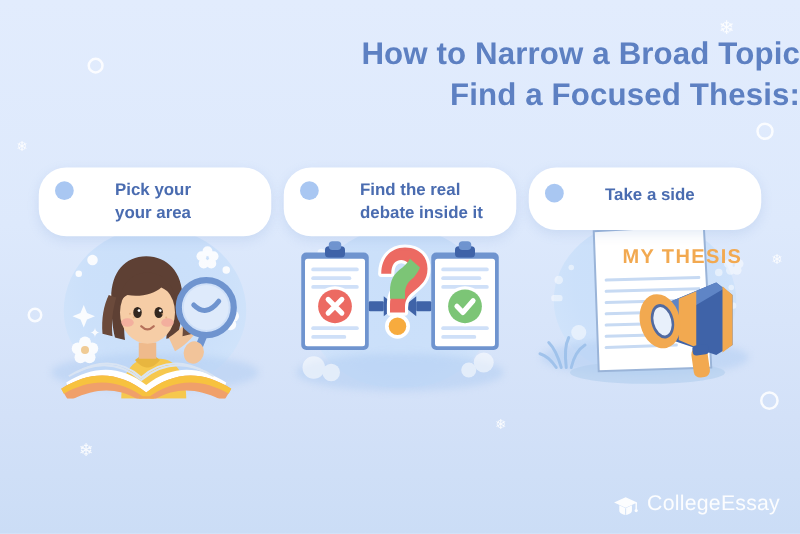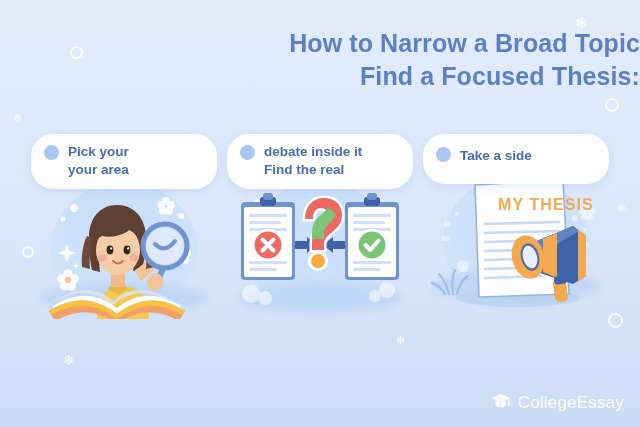--- a/index.html
+++ b/index.html
@@ -43,21 +43,21 @@
     box-shadow:0 3px 9px rgba(120,155,210,.20);
     min-height:24px;
   }
   .pill.one-line{align-items:flex-start;padding-top:13px;padding-bottom:13px;}
   .bullet{
     flex:0 0 auto;width:15px;height:15px;border-radius:50%;
     background:#a9c7f2;margin-top:2px;
   }
   .pill.one-line .bullet{margin-top:0;}
   .pill-text{
-    color:#4a6cb0;font-size:13.5px;font-weight:bold;line-height:1.33;
+    color:#4a6cb0;font-size:13.5px;font-weight:bold;line-height:1.33;margin-left:24px;
   }
 
   
   .illo{
     position:absolute;left:0;top:44px;width:186px;height:141px;
     overflow:hidden;
   }
   .illo-blob{
     position:absolute;left:20px;top:4px;width:146px;height:128px;
     border-radius:50% 50% 46% 46%/52% 52% 48% 48%;
@@ -67,21 +67,21 @@
   .illo-floor{
     position:absolute;left:10px;bottom:6px;width:166px;height:30px;
     border-radius:50%;
     background:rgba(178,206,242,.55);filter:blur(3px);
   }
   .illo svg{position:absolute;left:0;top:0;}
 
   
   .logo{
     position:absolute;right:16px;bottom:14px;
-    display:flex;align-items:flex-start;gap:7px;
+    display:flex;align-items:flex-end;gap:7px;
   }
   .logo-text{
     color:#ffffff;font-size:17px;font-weight:normal;letter-spacing:.2px;
     opacity:.95;
   }
   .cap-icon{width:21px;height:16px;display:block;opacity:.95;}
 </style>
 </head>
 <body>
 
@@ -201,22 +201,22 @@
           <path d="M18 133c24-15 46-14 68 3 22-17 44-18 68-3l-2 4c-23-13-44-12-66 4 -22-16-43-17-66-4z" fill="#f7c23f"></path>
           <path d="M80 139h12v5h-12z" fill="#f2a950"></path>
         </svg>
       </div>
     </div>
 
     <div class="col c2">
       <div class="pill">
         <div class="bullet"></div>
         <div class="pill-text">
+          <div>Find the real</div>
           <div>debate inside it</div>
-          <div>Find the real</div>
         </div>
       </div>
 
       <div class="illo">
         <div class="illo-blob"></div>
         <div class="illo-floor"></div>
         <svg width="186" height="141" viewBox="0 0 186 141">
           <g fill="#ffffff" opacity=".55">
             <circle cx="24" cy="116" r="9"></circle>
               <circle cx="38" cy="120" r="7"></circle>

